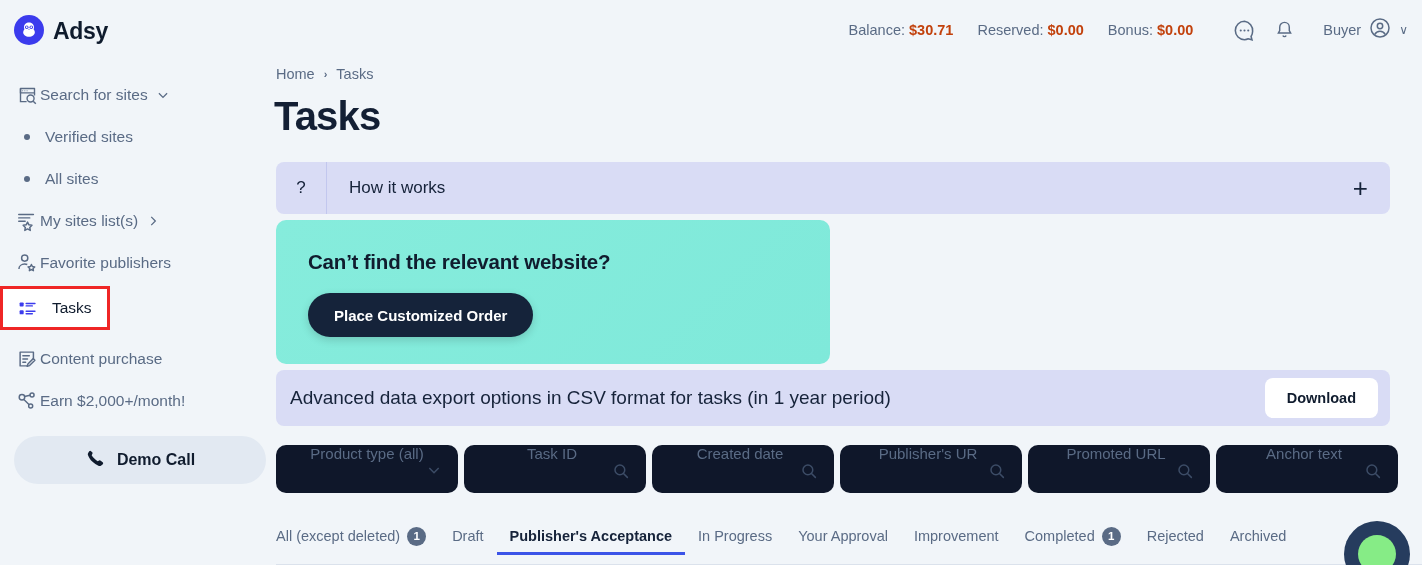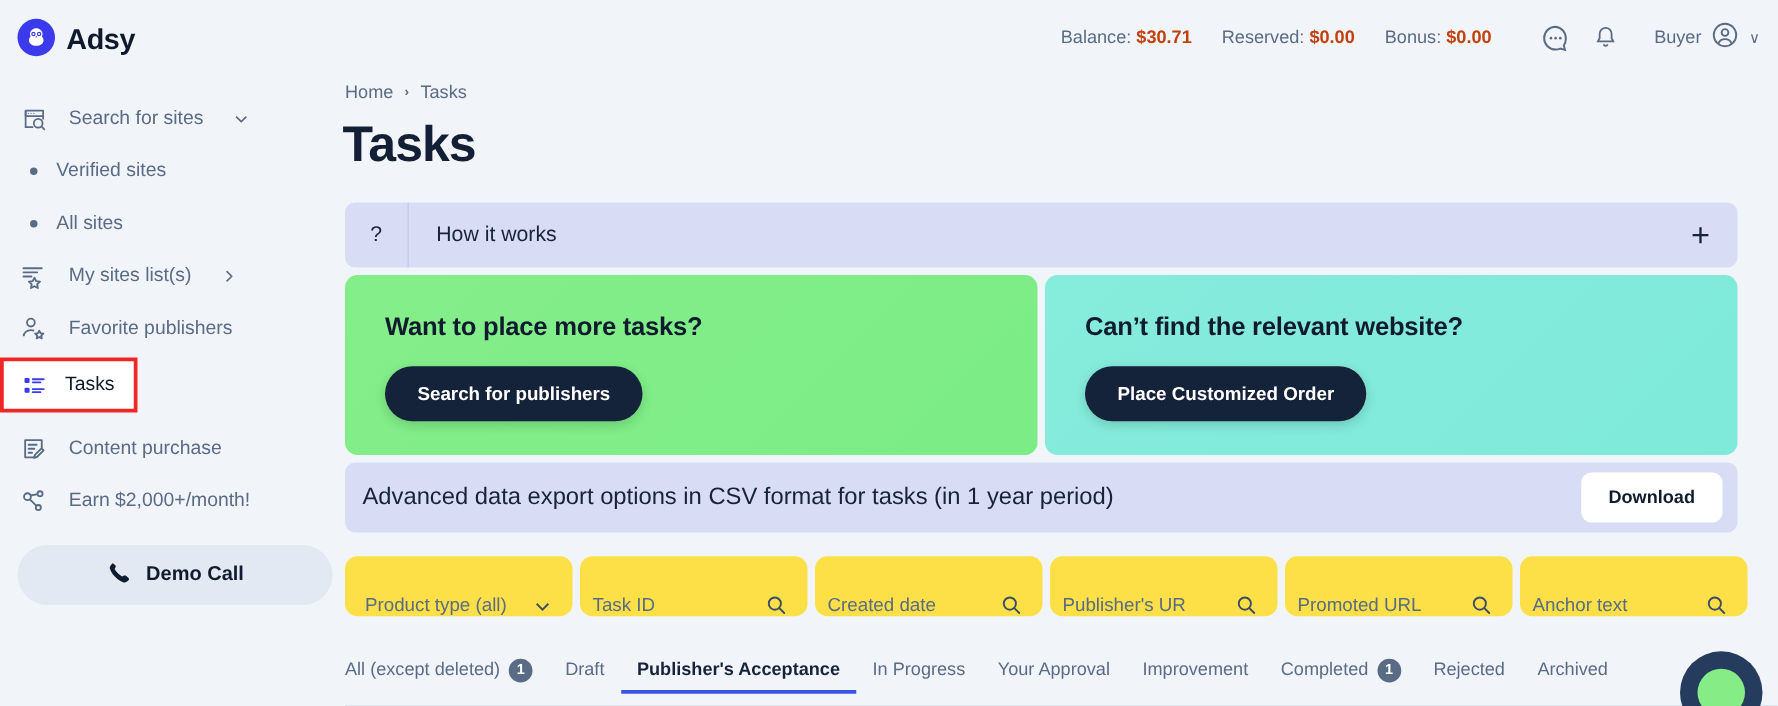--- a/index.html
+++ b/index.html
@@ -36,21 +36,21 @@
   .user-label { font-size: 14.5px; color: #5a6b85; }
   .caret-sm { color: #5a6b85; font-size: 12px; line-height: 1;}
 
   
   .sidebar {
     position: absolute; top: 60px; left: 0; width: 270px; height: 505px;
     background: #f1f5f9; padding-top: 14px;
   }
   .nav-item {
     display: flex; align-items: center; height: 42px;
-    padding-left: 14px; gap: 15px; color: #5a6b85; font-size: 15.5px;
+    padding-left: 14px; color: #5a6b85; font-size: 15.5px;
   }
   .nav-icon { width: 26px; min-width: 26px; height: 26px; display: flex; align-items: center; justify-content: center; color: #5a6b85; }
   .nav-sub { padding-left: 14px; gap: 5px; }
   .bullet-wrap { width: 26px; min-width: 26px; display:flex; align-items:center; justify-content:center;}
   .bullet { width: 6px; height: 6px; border-radius: 50%; background: #5a6b85; }
   .chev { margin-left: 8px; color: #5a6b85; display:flex; align-items:center; }
 
   .nav-tasks-wrap {
     position: relative; margin-top: 2px;
     width: 110px; height: 44px;
@@ -101,22 +101,22 @@
   }
   .export-text { font-size: 19px; color: #16233a; }
   .download-btn {
     margin-left: auto; height: 40px; padding: 0 22px; border-radius: 8px;
     background: #fff; color: #101c2e; font-size: 14.5px; font-weight: bold;
     display: flex; align-items: center; cursor: pointer;
   }
 
   .filters { display: flex; gap: 6px; margin: 19px 0 0 6px; }
   .filter {
-    height: 48px; border-radius: 10px; background: #fde047;
-    display: flex; align-items: flex-end; padding: 0 16px; cursor: pointer;
+    height: 48px; border-radius: 10px; background: #0f172a;
+    display: flex; align-items: center; padding: 0 16px; cursor: pointer; flex-direction: column;
   }
   .filter .fl { font-size: 15px; color: #5a6b85; }
   .filter .ico { margin-left: auto; padding-left: 14px; color: #3c4c66; display:flex; }
   .f-product { width: 182px; }
   .f-std { width: 182px; padding-left: 10px; }
 
   .tabs { display: flex; align-items: flex-end; gap: 0; margin: 22px 0 0 6px; height: 40px; position: relative; }
   .tab {
     display: flex; align-items: center; gap: 7px; height: 38px;
     padding: 0 13px; font-size: 14.5px; color: #5a6b85; cursor: pointer; position: relative;
@@ -312,24 +312,20 @@
     <div class="page-title">Tasks</div>
 
     <div class="how-bar">
       <span class="how-q">?</span>
       <span class="how-div"></span>
       <span class="how-label">How it works</span>
       <span class="how-plus">+</span>
     </div>
 
     <div class="promo-row">
-      <div class="promo green">
-        <div class="promo-title">Want to place more tasks?</div>
-        <div class="promo-btn">Search for publishers</div>
-      </div>
       <div class="promo teal">
         <div class="promo-title">Can’t find the relevant website?</div>
         <div class="promo-btn">Place Customized Order</div>
       </div>
     </div>
 
     <div class="export-bar">
       <span class="export-text">Advanced data export options in CSV format for tasks (in 1 year period)</span>
       <span class="download-btn">Download</span>
     </div>

